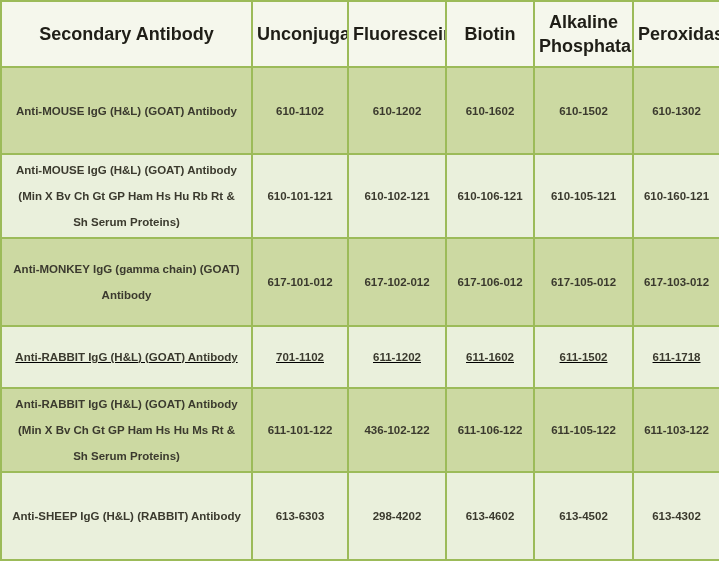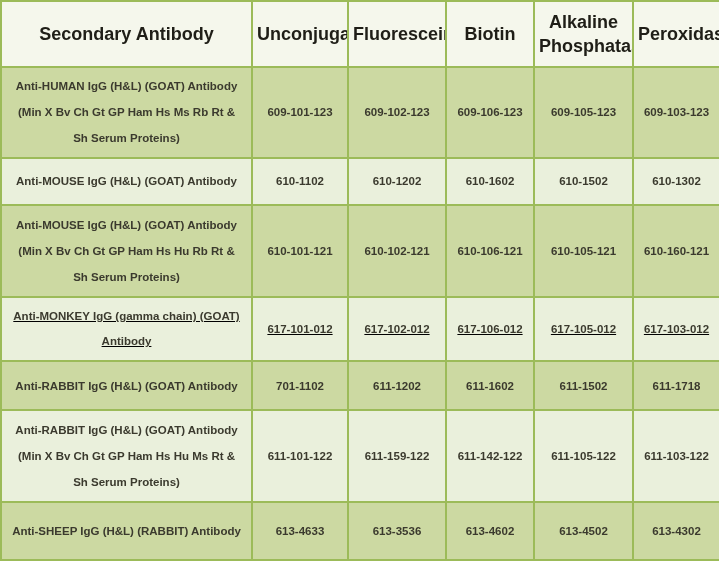--- a/index.html
+++ b/index.html
@@ -82,32 +82,20 @@
         <th>Unconjugated</th>
         <th>Fluorescein</th>
         <th>Biotin</th>
         <th>Alkaline Phosphatase</th>
         <th>Peroxidase</th>
       </tr>
   </thead>
   <tbody>
       <tr>
         <td>
-          <div class="ab-line">Anti-HUMAN IgG (H&amp;L) (GOAT) Antibody</div>
-          <div class="ab-line">(Min X Bv Ch Gt GP Ham Hs Ms Rb Rt &amp;</div>
-          <div class="ab-line">Sh Serum Proteins)</div>
-        </td>
-        <td>609-101-123</td>
-        <td>609-102-123</td>
-        <td>609-106-123</td>
-        <td>609-105-123</td>
-        <td>609-103-123</td>
-      </tr>
-      <tr>
-        <td>
           <div class="ab-line">Anti-MOUSE IgG (H&amp;L) (GOAT) Antibody</div>
         </td>
         <td>610-1102</td>
         <td>610-1202</td>
         <td>610-1602</td>
         <td>610-1502</td>
         <td>610-1302</td>
       </tr>
       <tr>
         <td>
@@ -142,29 +130,29 @@
         <td>611-1502</td>
         <td>611-1718</td>
       </tr>
       <tr>
         <td>
           <div class="ab-line">Anti-RABBIT IgG (H&amp;L) (GOAT) Antibody</div>
           <div class="ab-line">(Min X Bv Ch Gt GP Ham Hs Hu Ms Rt &amp;</div>
           <div class="ab-line">Sh Serum Proteins)</div>
         </td>
         <td>611-101-122</td>
-        <td>611-159-122</td>
-        <td>611-142-122</td>
+        <td>436-102-122</td>
+        <td>611-106-122</td>
         <td>611-105-122</td>
         <td>611-103-122</td>
       </tr>
       <tr>
         <td>
           <div class="ab-line">Anti-SHEEP IgG (H&amp;L) (RABBIT) Antibody</div>
         </td>
-        <td>613-4633</td>
-        <td>613-3536</td>
+        <td>613-6303</td>
+        <td>298-4202</td>
         <td>613-4602</td>
         <td>613-4502</td>
         <td>613-4302</td>
       </tr>
     </tbody>
 </table>
 
 </body></html>

